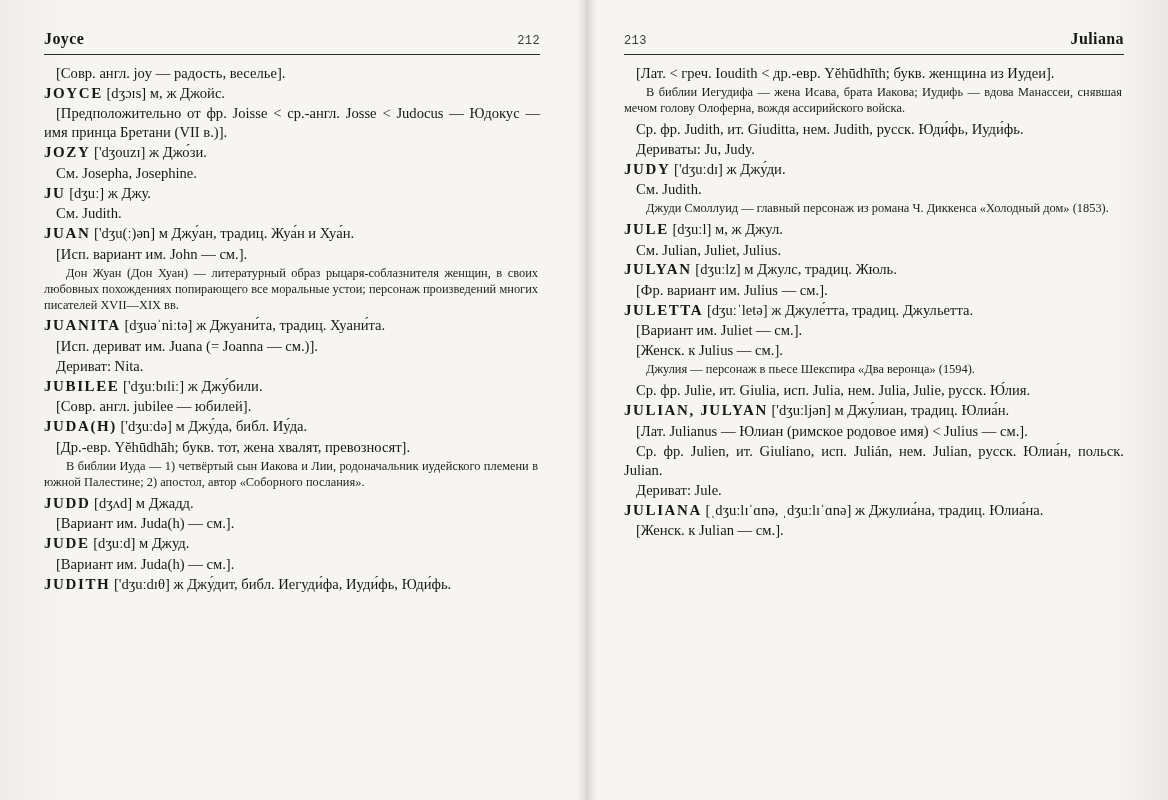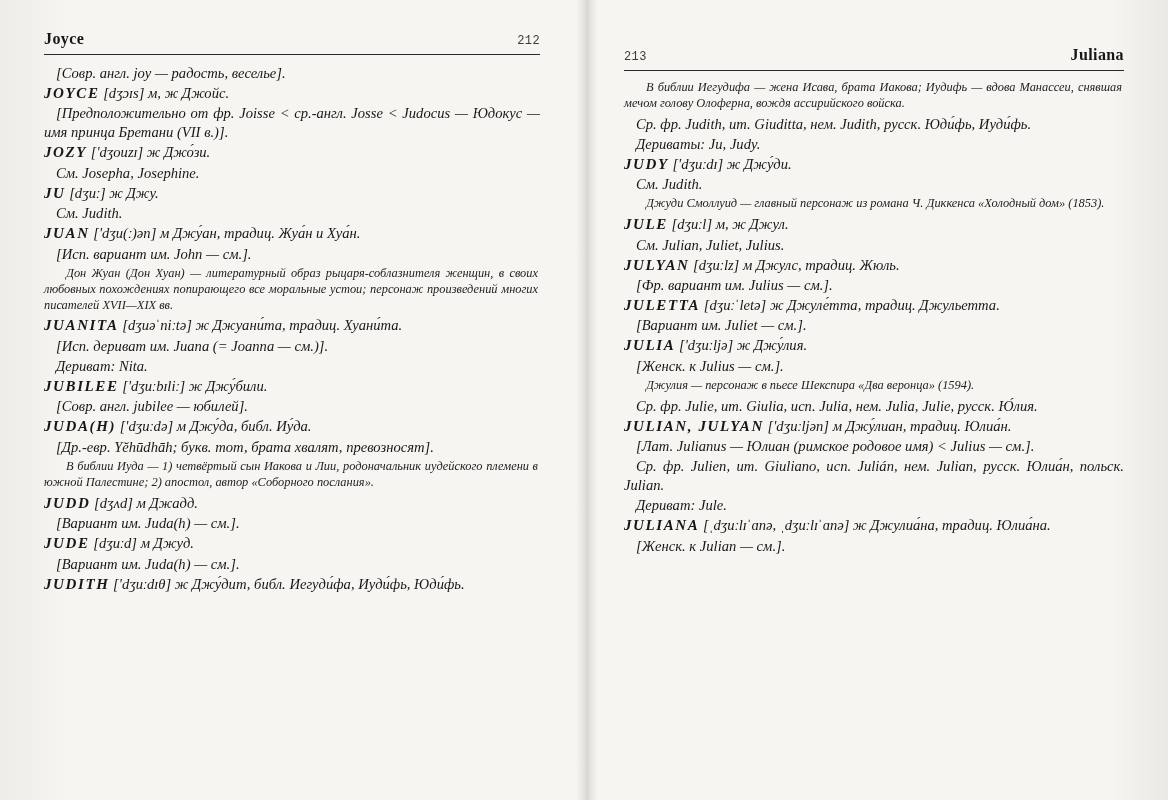--- a/index.html
+++ b/index.html
@@ -49,21 +49,20 @@
     position: relative;
     box-sizing: border-box;
   }
   .col.left {
     width: 584px;
     padding: 30px 44px 24px 44px;
   }
   .col.right {
     width: 584px;
     padding: 30px 44px 17px 40px;
-    margin-top: 16px;
   }
   .runhead {
     display: flex;
     align-items: baseline;
     font-size: 15px;
     letter-spacing: 0.4px;
     margin-bottom: 4px;
     height: 20px;
   }
   .runhead .word {
@@ -78,21 +77,20 @@
   .runhead.left-head .word { margin-right: auto; }
   .runhead.right-head .pageno { margin-right: auto; }
   .rule {
     border: 0;
     border-top: 1px solid #2a2a2a;
     margin: 2px 0 9px 0;
   }
   .body {
     font-size: 14.6px;
     line-height: 1.3;
-    font-style: italic;
   }
   .entry {
     margin: 0 0 1px 0;
   }
   .hw {
     font-weight: bold;
     letter-spacing: 1.6px;
     font-size: 15px;
   }
   .l1 { text-indent: 12px; }
@@ -142,21 +140,21 @@
         <p class="sub">Дон Жуан (Дон Хуан) — литературный образ рыцаря-соблазнителя женщин, в своих любовных похождениях попирающего все моральные устои; персонаж произведений многих писателей XVII—XIX вв.</p>
 
         <p class="entry indent-hang"><span class="hw">JUANITA</span> [dʒuəˈniːtə] ж Джуани́та, традиц. Хуани́та.</p>
         <p class="entry l1">[Исп. дериват им. Juana (= Joanna — см.)].</p>
         <p class="entry l1">Дериват: Nita.</p>
 
         <p class="entry indent-hang"><span class="hw">JUBILEE</span> ['dʒuːbɪliː] ж Джу́били.</p>
         <p class="entry l1">[Совр. англ. jubilee — юбилей].</p>
 
         <p class="entry indent-hang"><span class="hw">JUDA(H)</span> ['dʒuːdə] м Джу́да, библ. Иу́да.</p>
-        <p class="entry l1 just">[Др.-евр. Yĕhūdhāh; букв. тот, брата хвалят, превозносят].</p>
+        <p class="entry l1 just">[Др.-евр. Yĕhūdhāh; букв. тот, жена хвалят, превозносят].</p>
         <p class="sub">В библии Иуда — 1) четвёртый сын Иакова и Лии, родоначальник иудейского племени в южной Палестине; 2) апостол, автор «Соборного послания».</p>
 
         <p class="entry indent-hang"><span class="hw">JUDD</span> [dʒʌd] м Джадд.</p>
         <p class="entry l1">[Вариант им. Juda(h) — см.].</p>
 
         <p class="entry indent-hang"><span class="hw">JUDE</span> [dʒuːd] м Джуд.</p>
         <p class="entry l1">[Вариант им. Juda(h) — см.].</p>
 
         <p class="entry indent-hang"><span class="hw">JUDITH</span> ['dʒuːdɪθ] ж Джу́дит, библ. Иегуди́фа, Иуди́фь, Юди́фь.</p>
 
@@ -165,38 +163,38 @@
 
     <div class="col right">
       <div class="runhead right-head">
         <span class="pageno">213</span>
         <span class="word">Juliana</span>
       </div>
       <hr class="rule">
 
       <div class="body">
 
+        <p class="entry l1 just">[Лат. &lt; греч. Ioudith &lt; др.-евр. Yĕhūdhīth; букв. женщина из Иудеи].</p>
         <p class="sub">В библии Иегудифа — жена Исава, брата Иакова; Иудифь — вдова Манассеи, снявшая мечом голову Олоферна, вождя ассирийского войска.</p>
         <p class="entry l1 just">Ср. фр. Judith, ит. Giuditta, нем. Judith, русск. Юди́фь, Иуди́фь.</p>
         <p class="entry l1">Дериваты: Ju, Judy.</p>
 
         <p class="entry indent-hang"><span class="hw">JUDY</span> ['dʒuːdɪ] ж Джу́ди.</p>
         <p class="entry l1">См. Judith.</p>
         <p class="sub">Джуди Смоллуид — главный персонаж из романа Ч. Диккенса «Холодный дом» (1853).</p>
 
         <p class="entry indent-hang"><span class="hw">JULE</span> [dʒuːl] м, ж Джул.</p>
         <p class="entry l1">См. Julian, Juliet, Julius.</p>
 
         <p class="entry indent-hang"><span class="hw">JULYAN</span> [dʒuːlz] м Джулс, традиц. Жюль.</p>
         <p class="entry l1">[Фр. вариант им. Julius — см.].</p>
 
         <p class="entry indent-hang"><span class="hw">JULETTA</span> [dʒuːˈletə] ж Джуле́тта, традиц. Джульетта.</p>
         <p class="entry l1">[Вариант им. Juliet — см.].</p>
 
-        <p class="entry indent-hang"><span class="hw">JULIA</span> ['dʒuːljə] ж Джу́лия.</p>
         <p class="entry l1">[Женск. к Julius — см.].</p>
         <p class="sub">Джулия — персонаж в пьесе Шекспира «Два веронца» (1594).</p>
         <p class="entry l1 just">Ср. фр. Julie, ит. Giulia, исп. Julia, нем. Julia, Julie, русск. Ю́лия.</p>
 
         <p class="entry indent-hang"><span class="hw">JULIAN, JULYAN</span> ['dʒuːljən] м Джу́лиан, традиц. Юлиа́н.</p>
         <p class="entry l1 just">[Лат. Julianus — Юлиан (римское родовое имя) &lt; Julius — см.].</p>
         <p class="entry l1 just">Ср. фр. Julien, ит. Giuliano, исп. Julián, нем. Julian, русск. Юлиа́н, польск. Julian.</p>
         <p class="entry l1">Дериват: Jule.</p>
 
         <p class="entry indent-hang"><span class="hw">JULIANA</span> [ˌdʒuːlɪˈɑnə, ˌdʒuːlɪˈɑnə] ж Джулиа́на, традиц. Юлиа́на.</p>

